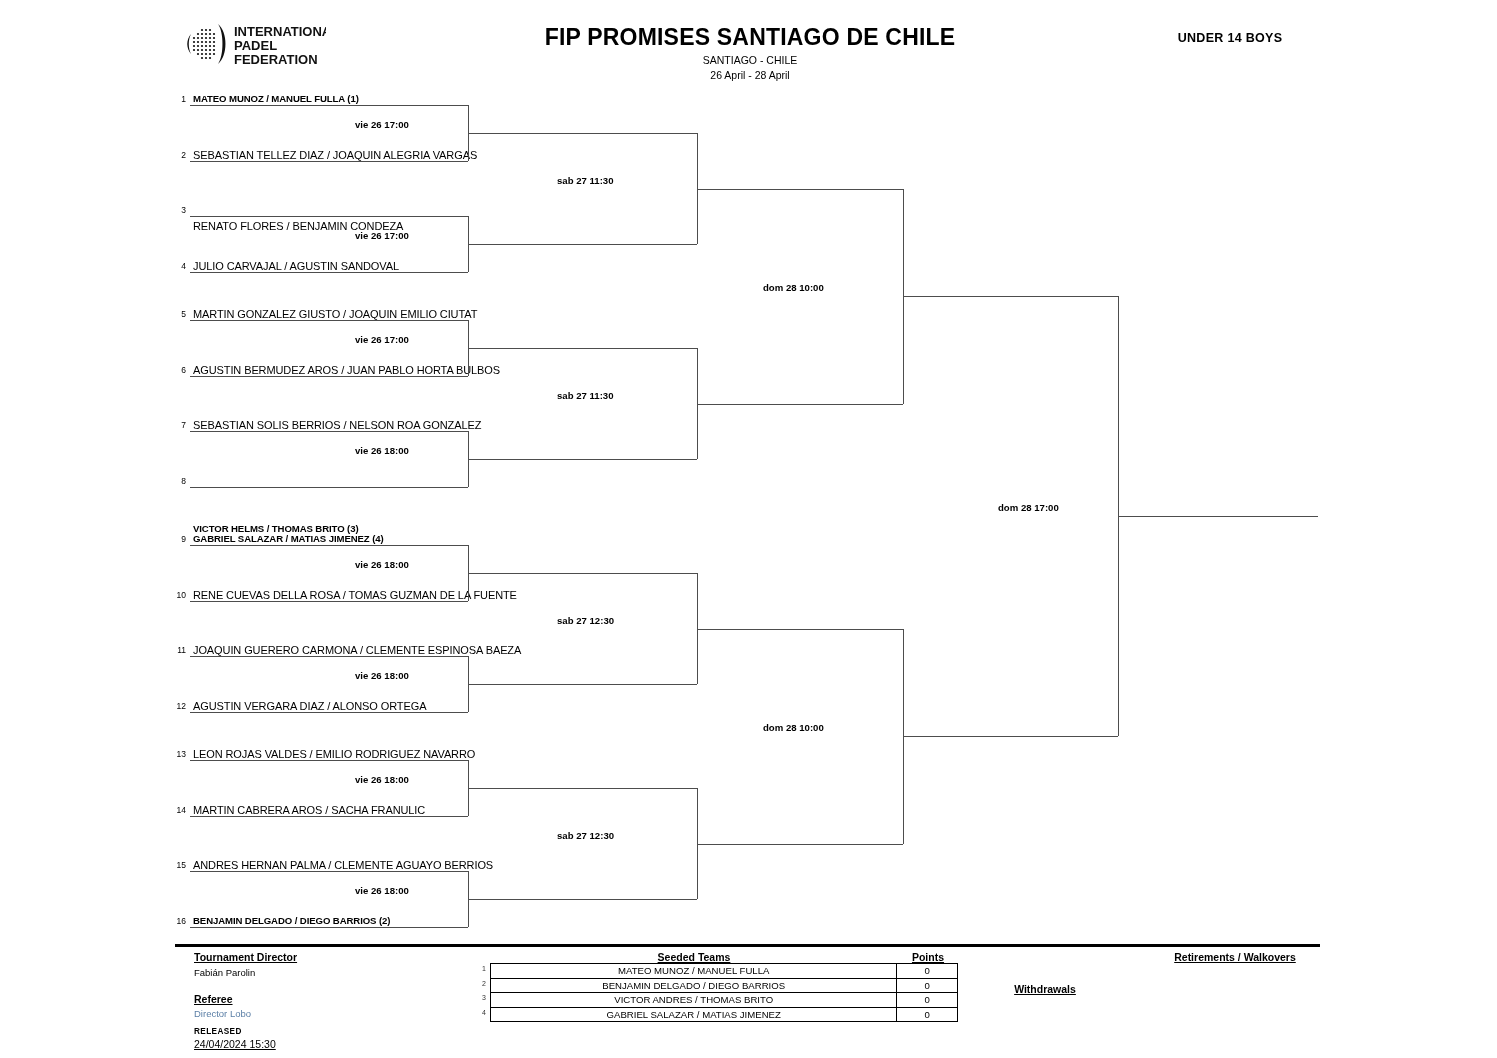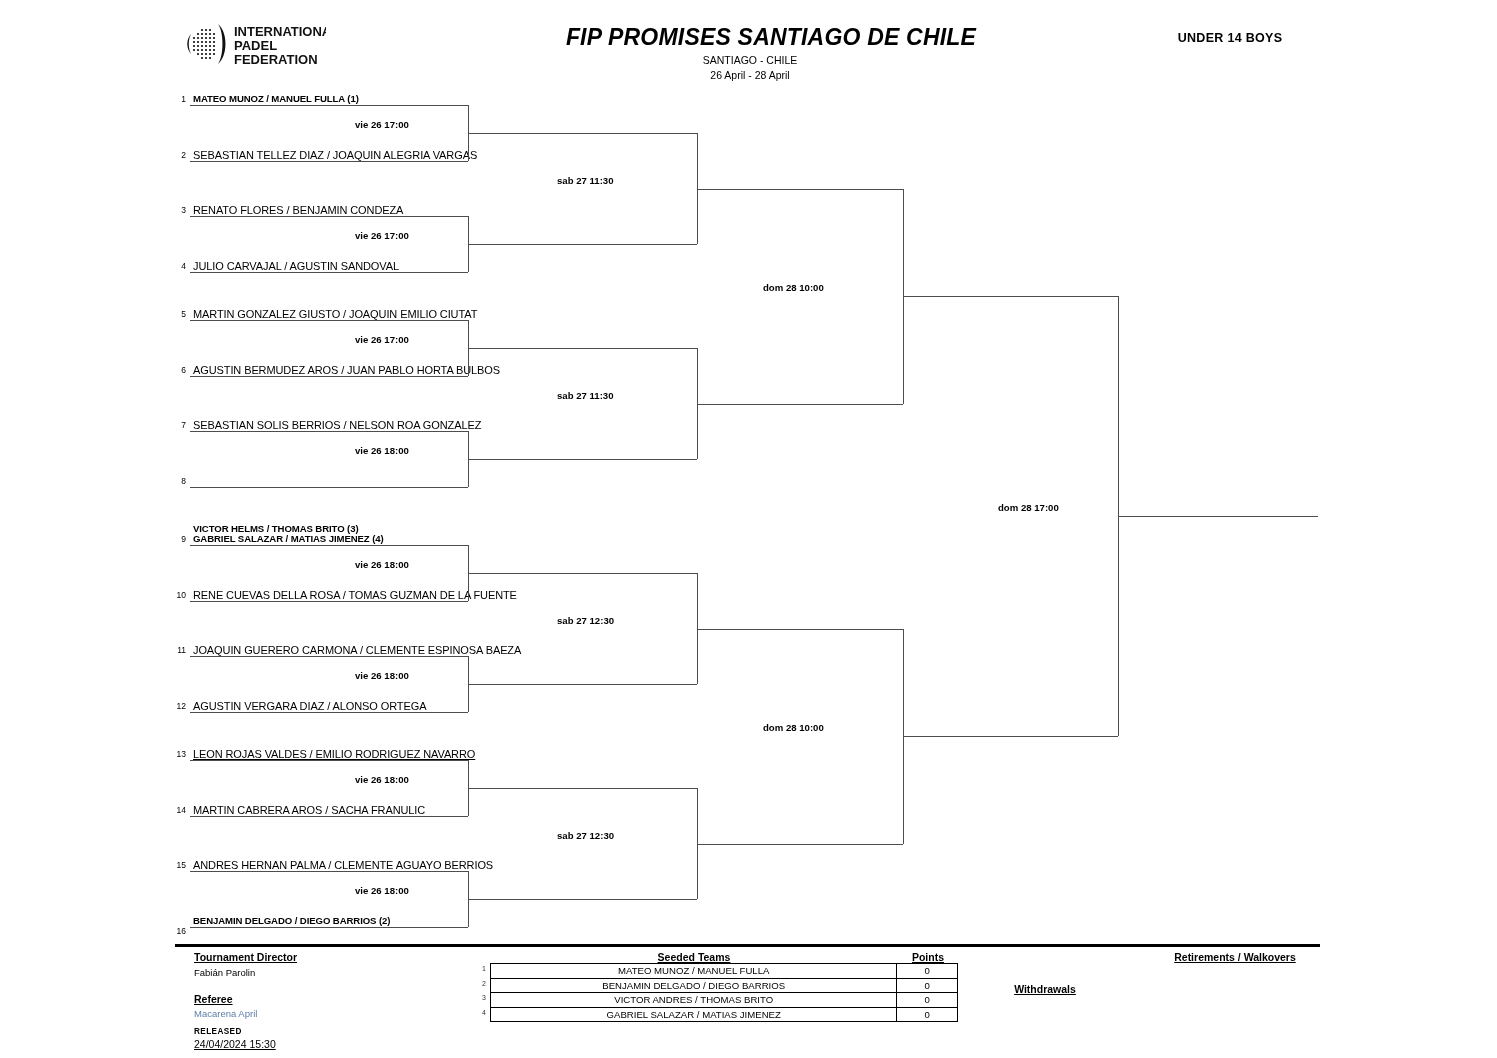--- a/index.html
+++ b/index.html
@@ -4,23 +4,23 @@
 <style>
   html,body{margin:0;padding:0;background:#fff;}
   body{width:1497px;height:1058px;position:relative;
        font-family:"Liberation Sans","DejaVu Sans",sans-serif;color:#000;overflow:hidden;}
   .abs{position:absolute;}
 
   
   #logo{left:186px;top:18px;width:140px;height:56px;}
   #logo svg{display:block;}
 
-  #title{left:451px;top:24px;width:640px;text-align:center;
+  #title{left:430px;top:24px;width:640px;text-align:center;
          font-size:23px;font-weight:bold;letter-spacing:.2px;
-         font-family:"Liberation Sans",sans-serif;font-style:italic;}
+         font-family:"Liberation Sans",sans-serif;}
   #venue{left:430px;top:54px;width:640px;text-align:center;font-size:10.5px;}
   #dates{left:430px;top:69px;width:640px;text-align:center;font-size:10.5px;}
   #category{left:1100px;top:31px;width:260px;text-align:center;
             font-size:12.5px;font-weight:bold;letter-spacing:.3px;}
 
   
   .seednum{font-size:8.5px;text-align:right;width:14px;}
   .pname{font-size:11px;white-space:nowrap;letter-spacing:-0.1px;}
   .pname.seeded{font-weight:bold;font-size:9.6px;}
   .uline{border-bottom:1.3px solid #4d4d4d;height:0;}
@@ -109,21 +109,21 @@
 <div class="abs" id="category">UNDER 14 BOYS</div>
 
 <div id="bracket-root">
     <div class="abs seednum" style="left:172px;top:94px;">1</div>
     <div class="abs pname seeded" style="left:193px;top:93px;">MATEO MUNOZ / MANUEL FULLA (1)</div>
     <div class="abs uline" style="left:190px;top:105px;width:278px;"></div>
     <div class="abs seednum" style="left:172px;top:150px;">2</div>
     <div class="abs pname" style="left:193px;top:149px;">SEBASTIAN TELLEZ DIAZ / JOAQUIN ALEGRIA VARGAS</div>
     <div class="abs uline" style="left:190px;top:161px;width:278px;"></div>
     <div class="abs seednum" style="left:172px;top:205px;">3</div>
-    <div class="abs pname" style="left:193px;top:204px;">RENATO FLORES / BENJAMIN CONDEZA</div>
+    <div class="abs pname" style="left:193px;top:220px;">RENATO FLORES / BENJAMIN CONDEZA</div>
     <div class="abs uline" style="left:190px;top:216px;width:278px;"></div>
     <div class="abs seednum" style="left:172px;top:261px;">4</div>
     <div class="abs pname" style="left:193px;top:260px;">JULIO CARVAJAL / AGUSTIN SANDOVAL</div>
     <div class="abs uline" style="left:190px;top:272px;width:278px;"></div>
     <div class="abs seednum" style="left:172px;top:309px;">5</div>
     <div class="abs pname" style="left:193px;top:308px;">MARTIN GONZALEZ GIUSTO / JOAQUIN EMILIO CIUTAT</div>
     <div class="abs uline" style="left:190px;top:320px;width:278px;"></div>
     <div class="abs seednum" style="left:172px;top:365px;">6</div>
     <div class="abs pname" style="left:193px;top:364px;">AGUSTIN BERMUDEZ AROS / JUAN PABLO HORTA BULBOS</div>
     <div class="abs uline" style="left:190px;top:376px;width:278px;"></div>
@@ -139,29 +139,29 @@
     <div class="abs seednum" style="left:172px;top:590px;">10</div>
     <div class="abs pname" style="left:193px;top:589px;">RENE CUEVAS DELLA ROSA / TOMAS GUZMAN DE LA FUENTE</div>
     <div class="abs uline" style="left:190px;top:601px;width:278px;"></div>
     <div class="abs seednum" style="left:172px;top:645px;">11</div>
     <div class="abs pname" style="left:193px;top:644px;">JOAQUIN GUERERO CARMONA / CLEMENTE ESPINOSA BAEZA</div>
     <div class="abs uline" style="left:190px;top:656px;width:278px;"></div>
     <div class="abs seednum" style="left:172px;top:701px;">12</div>
     <div class="abs pname" style="left:193px;top:700px;">AGUSTIN VERGARA DIAZ / ALONSO ORTEGA</div>
     <div class="abs uline" style="left:190px;top:712px;width:278px;"></div>
     <div class="abs seednum" style="left:172px;top:749px;">13</div>
-    <div class="abs pname" style="left:193px;top:748px;text-decoration:underline;">LEON ROJAS VALDES / EMILIO RODRIGUEZ NAVARRO</div>
+    <div class="abs pname" style="left:193px;top:748px;">LEON ROJAS VALDES / EMILIO RODRIGUEZ NAVARRO</div>
     <div class="abs uline" style="left:190px;top:760px;width:278px;"></div>
     <div class="abs seednum" style="left:172px;top:805px;">14</div>
     <div class="abs pname" style="left:193px;top:804px;">MARTIN CABRERA AROS / SACHA FRANULIC</div>
     <div class="abs uline" style="left:190px;top:816px;width:278px;"></div>
     <div class="abs seednum" style="left:172px;top:860px;">15</div>
     <div class="abs pname" style="left:193px;top:859px;">ANDRES HERNAN PALMA  / CLEMENTE AGUAYO BERRIOS</div>
     <div class="abs uline" style="left:190px;top:871px;width:278px;"></div>
-    <div class="abs seednum" style="left:172px;top:916px;margin-top:10px;">16</div>
+    <div class="abs seednum" style="left:172px;top:916px;">16</div>
     <div class="abs pname seeded" style="left:193px;top:915px;">BENJAMIN DELGADO / DIEGO BARRIOS (2)</div>
     <div class="abs uline" style="left:190px;top:927px;width:278px;"></div>
     <div class="abs vline" style="left:468px;top:105px;height:56px;"></div>
     <div class="abs mtime" style="left:355px;top:119px;">vie 26  17:00</div>
     <div class="abs vline" style="left:468px;top:216px;height:56px;"></div>
     <div class="abs mtime" style="left:355px;top:230px;">vie 26  17:00</div>
     <div class="abs vline" style="left:468px;top:320px;height:56px;"></div>
     <div class="abs mtime" style="left:355px;top:334px;">vie 26  17:00</div>
     <div class="abs vline" style="left:468px;top:431px;height:56px;"></div>
     <div class="abs mtime" style="left:355px;top:445px;">vie 26  18:00</div>
@@ -202,21 +202,21 @@
     <div class="abs vline" style="left:1118px;top:296px;height:440px;"></div>
     <div class="abs hline" style="left:1118px;top:516px;width:200px;"></div>
     <div class="abs mtime" style="left:998px;top:502px;">dom 28 17:00</div>
   </div>
 
 <div class="abs" id="footrule"></div>
 
 <div class="abs fhead" style="left:194px;top:951px;">Tournament Director</div>
 <div class="abs fval" style="left:194px;top:967px;">Fabián Parolin</div>
 <div class="abs fhead" style="left:194px;top:993px;">Referee</div>
-<div class="abs" id="refname" style="left:194px;top:1008px;">Macarena April</div>
+<div class="abs" id="refname" style="left:194px;top:1008px;">Director Lobo</div>
 <div class="abs" id="relword" style="left:194px;top:1027px;">RELEASED</div>
 <div class="abs" id="reldate" style="left:194px;top:1038px;">24/04/2024 15:30</div>
 
 <div class="abs fhead" style="left:490px;top:951px;width:408px;text-align:center;">Seeded Teams</div>
 <div class="abs fhead" style="left:898px;top:951px;width:60px;text-align:center;">Points</div>
 <div class="abs fhead" style="left:985px;top:951px;width:120px;text-align:center;margin-top:32px;">Withdrawals</div>
 <div class="abs fhead" style="left:1145px;top:951px;width:180px;text-align:center;">Retirements / Walkovers</div>
 
 <table class="abs" id="seedtbl">
   <tbody id="seedbody">

